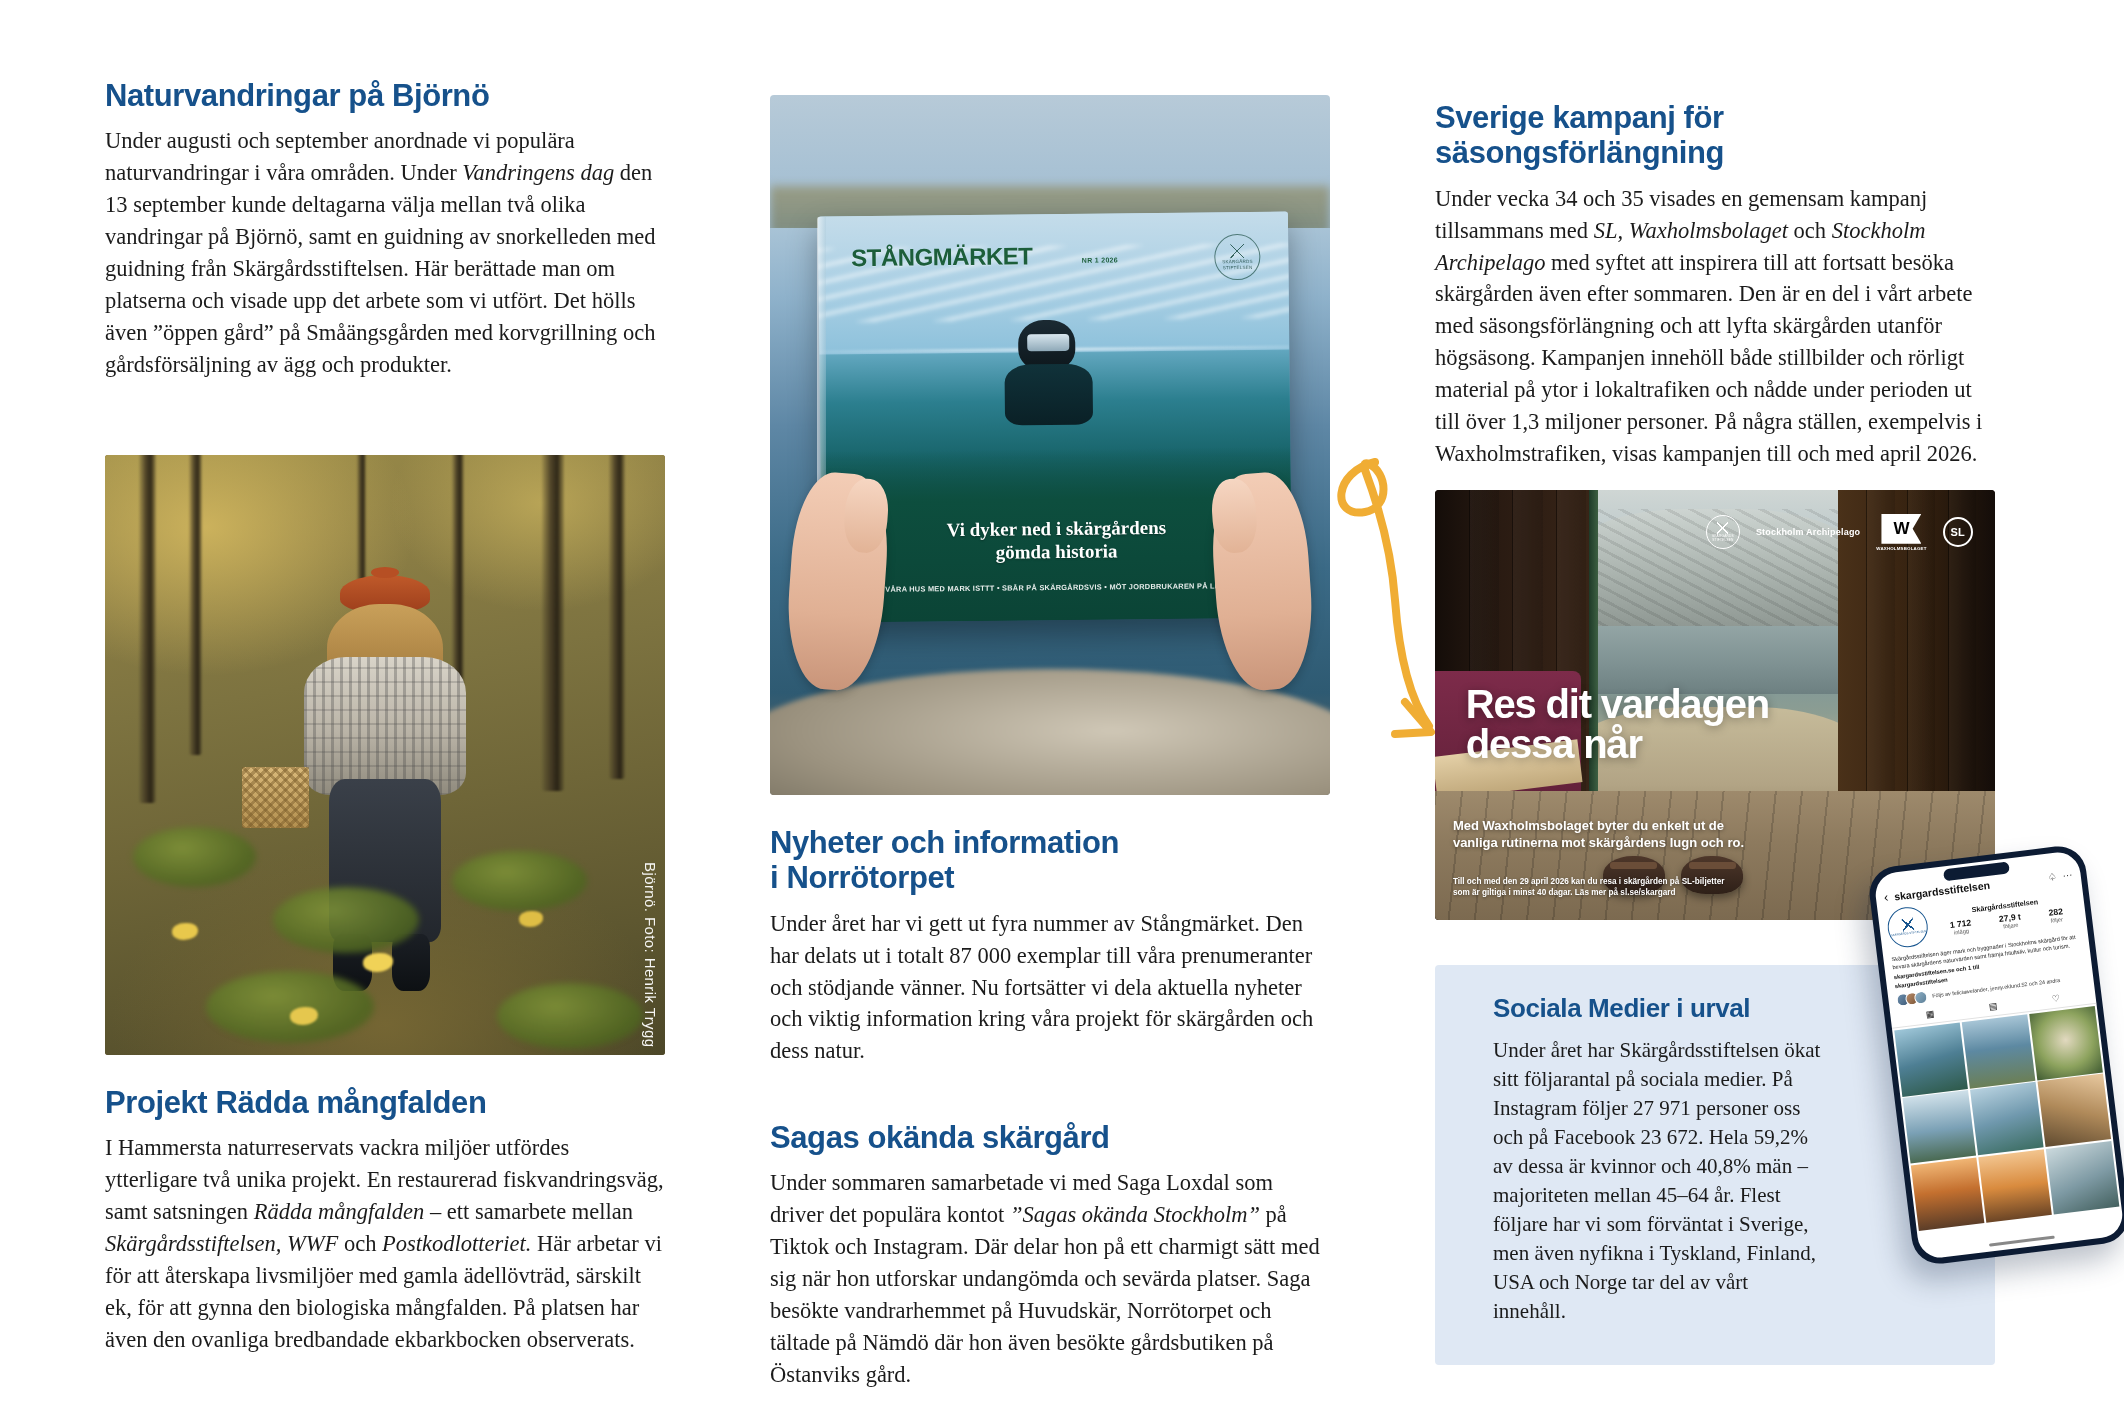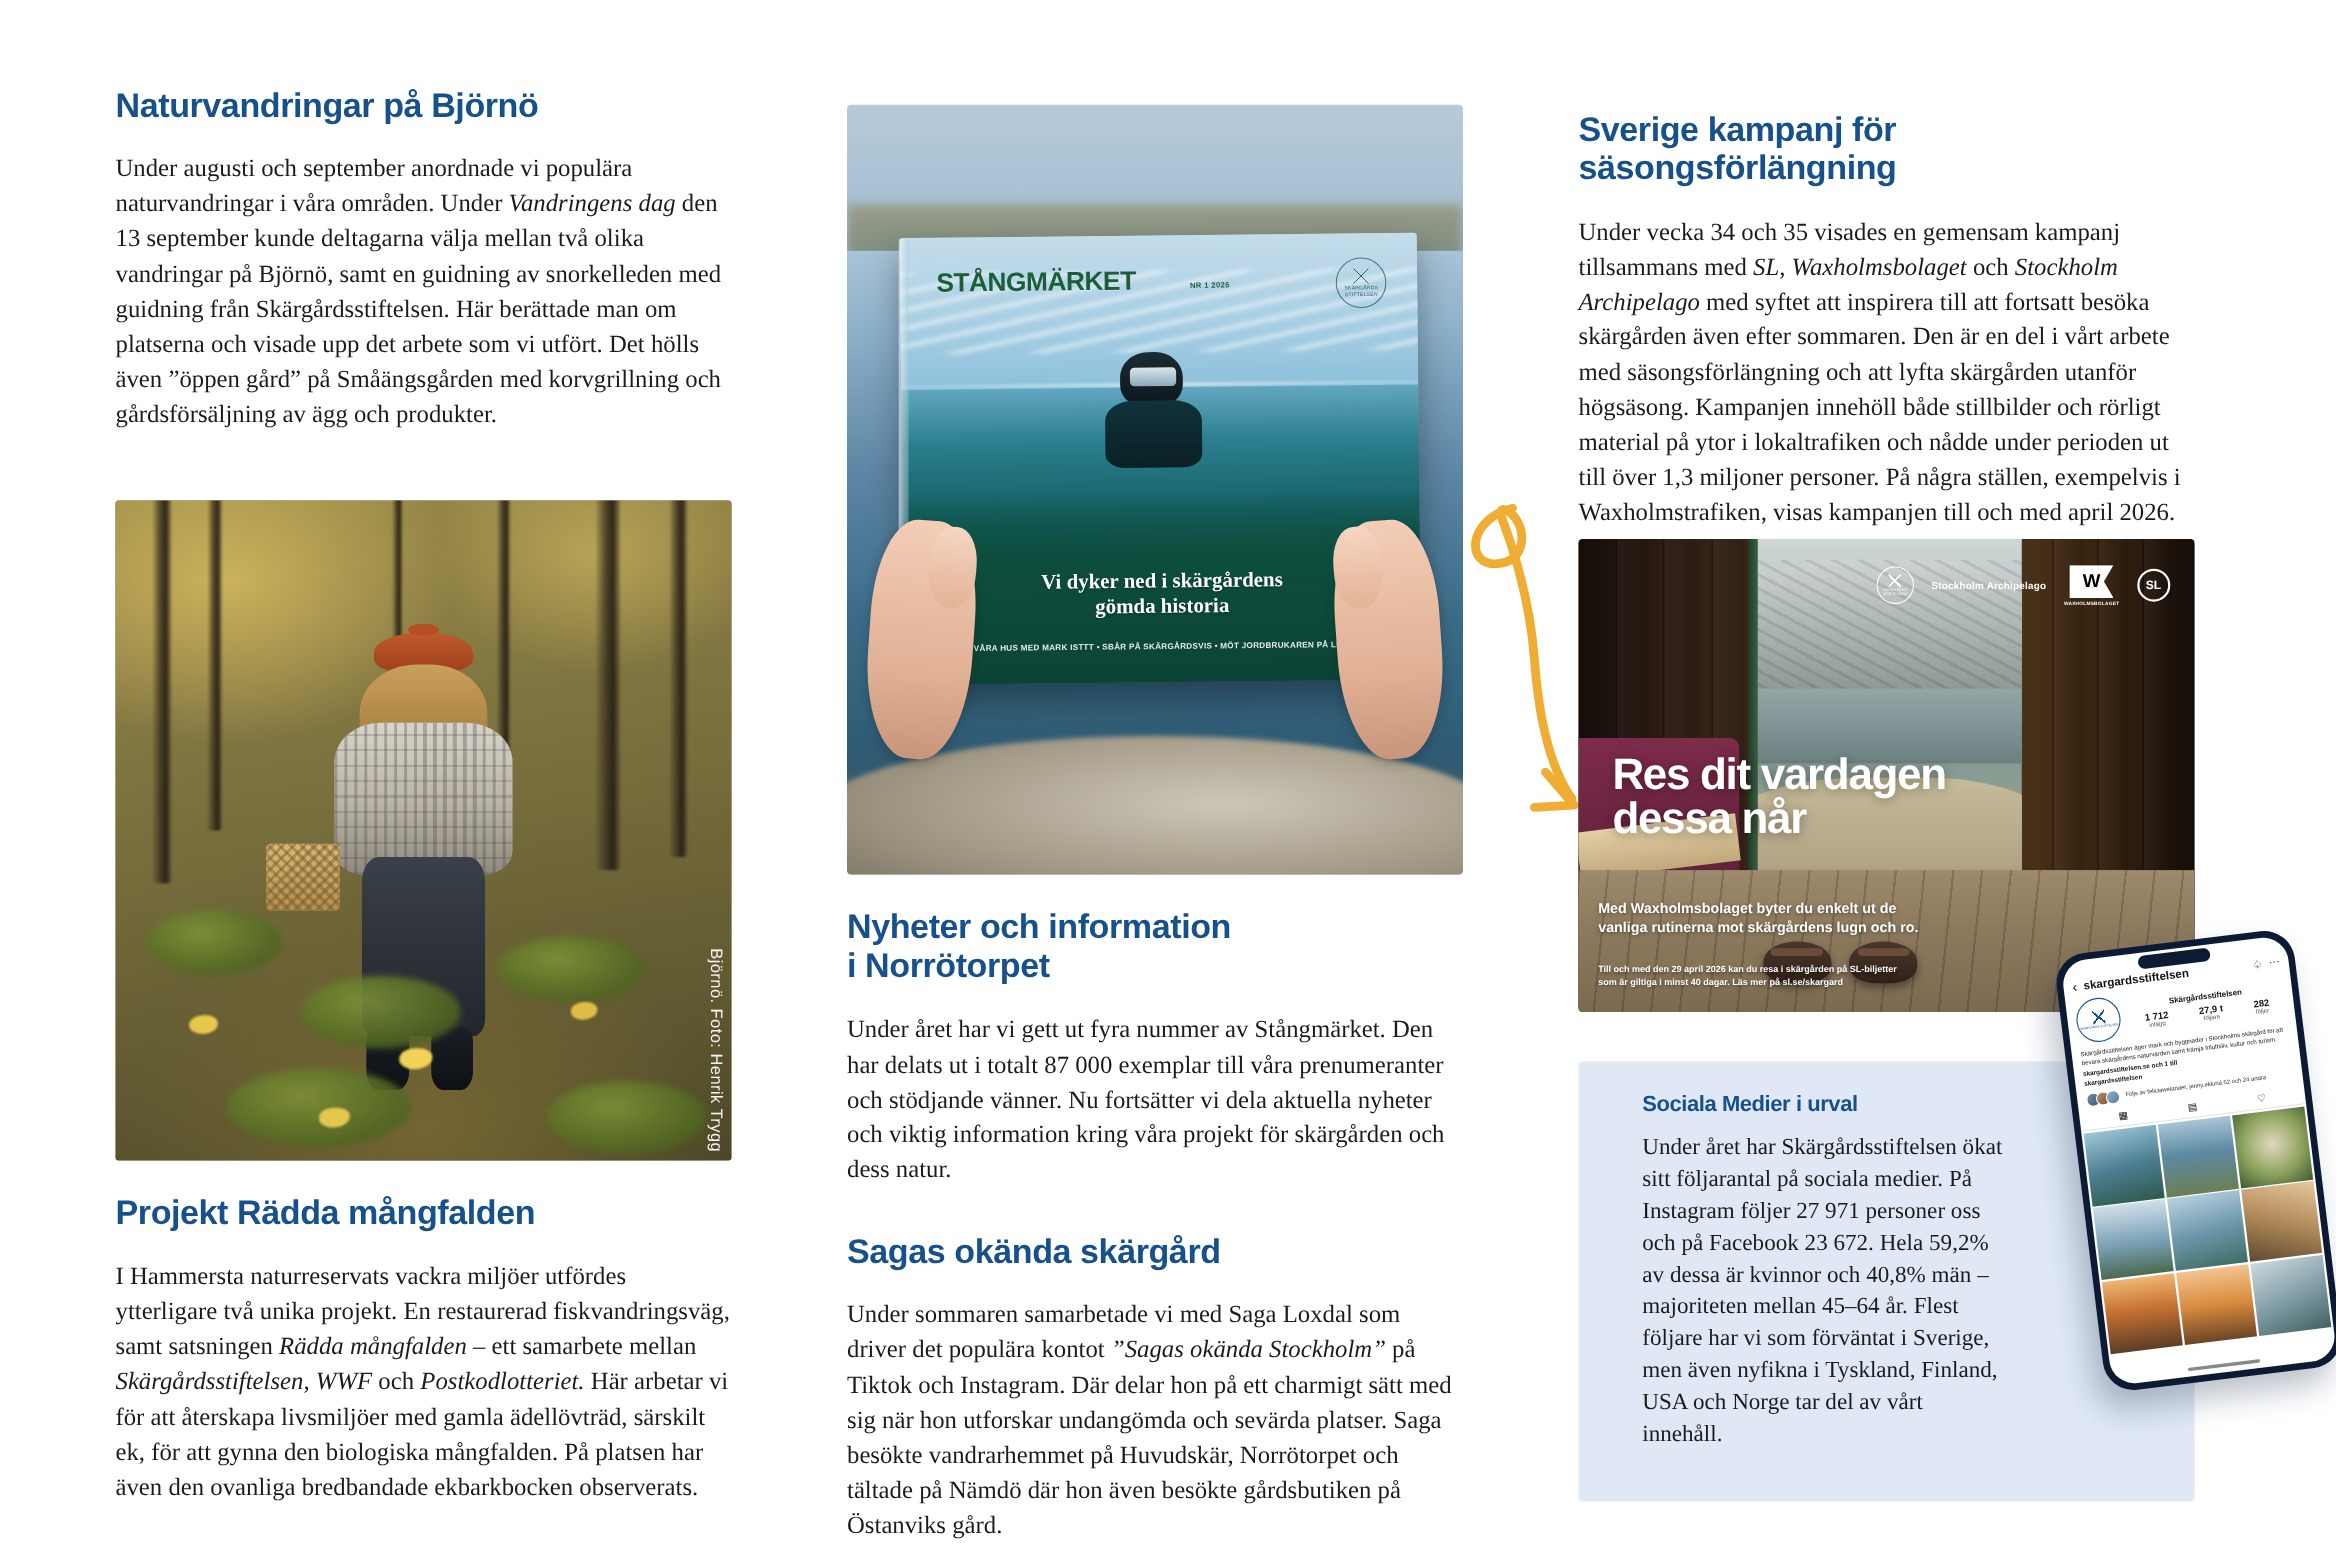--- a/index.html
+++ b/index.html
@@ -27,21 +27,21 @@
     color: #16518b;
   }
   p.body {
     font-family: "Liberation Serif", serif;
     font-size: 22.5px;
     line-height: 1.42;
     color: #1b1b1b;
     text-align: left;
   }
   p.body em { font-style: italic; }
-  .mt16 { margin-top: 24px; }
+  .mt16 { margin-top: 12px; }
 
   
   .photo-forest {
     position: absolute; left: 105px; top: 455px;
     width: 560px; height: 600px;
     border-radius: 3px; overflow: hidden;
     background: #6b5a2c;
   }
   .pf-bg {
     position: absolute; inset: 0;
@@ -380,21 +380,21 @@
     text-shadow: 0 1px 3px rgba(0,0,0,.45);
   }
 
   
   .social {
     position: absolute; left: 1435px; top: 965px;
     width: 560px; height: 400px;
     background: #dfe8f4; border-radius: 4px;
   }
   .social-inner { position:absolute; left: 58px; top: 28px; width: 330px; }
-  .social h2 { font-size: 20px; color:#16518b; font-weight:700; letter-spacing:-0.4px;}
+  .social h2 { font-size: 26px; color:#16518b; font-weight:700; letter-spacing:-0.4px;}
   .social p { margin-top: 12px; font-family:"Liberation Serif", serif; font-size: 21px; line-height: 1.38; color:#1b1b1b; }
 
   
   .phone {
     position: absolute; left: 1890px; top: 855px;
     width: 218px; height: 400px;
     transform: rotate(-7deg);
     border-radius: 28px;
     background: #0c1b33;
     padding: 6px;

